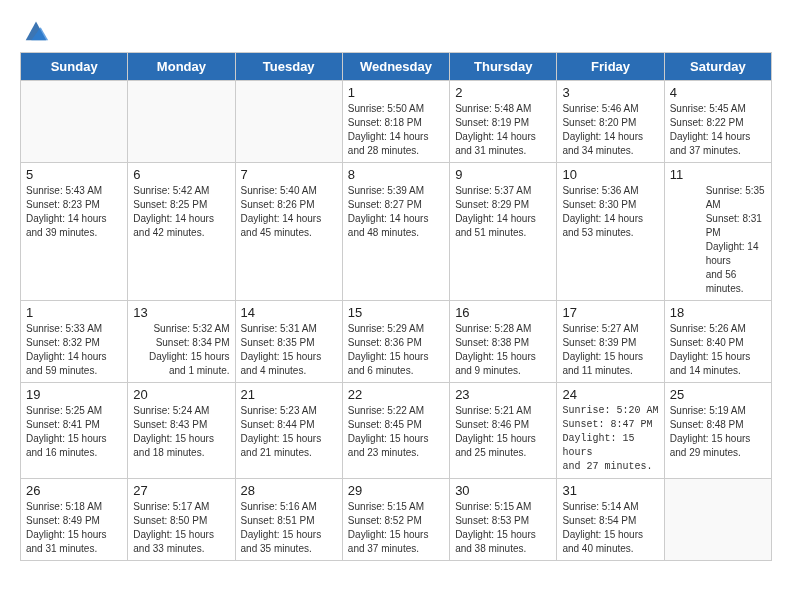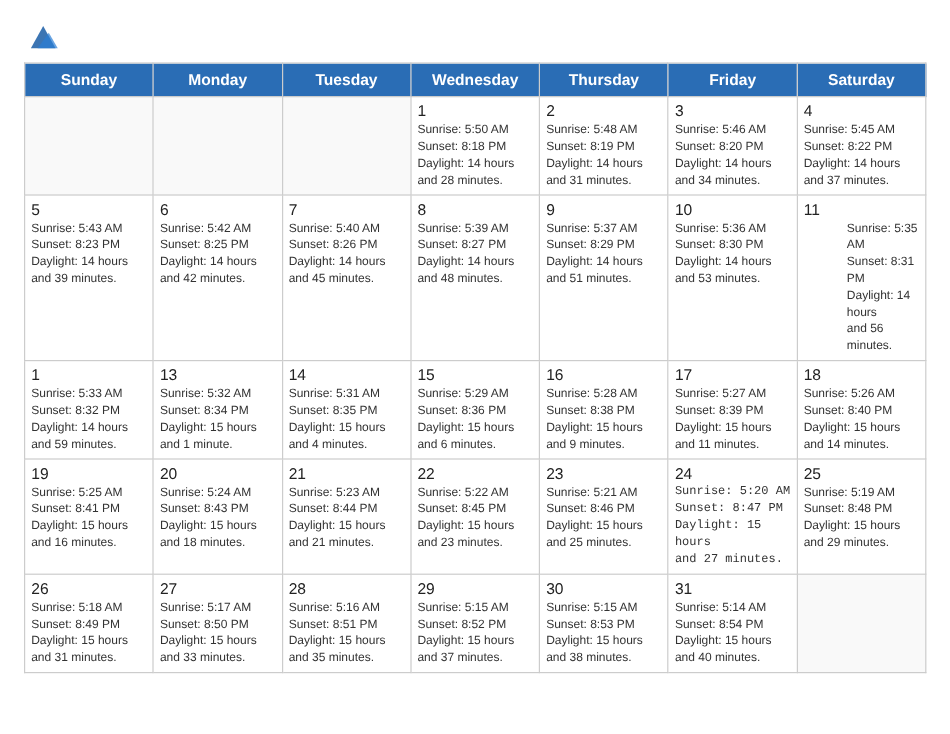--- a/index.html
+++ b/index.html
@@ -215,21 +215,21 @@
           <tr>
             <td>
               <div class="day-num">1</div>
               <div class="day-info" style="white-space: pre-line;">Sunrise: 5:33 AM
 Sunset: 8:32 PM
 Daylight: 14 hours
 and 59 minutes.</div>
             </td>
             <td>
               <div class="day-num">13</div>
-              <div class="day-info" style="white-space: pre-line;">Sunrise: 5:32 AM
+              <div class="day-info" style="white-space: pre-line; text-align: right;">Sunrise: 5:32 AM
 Sunset: 8:34 PM
 Daylight: 15 hours
 and 1 minute.</div>
             </td>
             <td>
               <div class="day-num">14</div>
               <div class="day-info" style="white-space: pre-line;">Sunrise: 5:31 AM
 Sunset: 8:35 PM
 Daylight: 15 hours
 and 4 minutes.</div>

